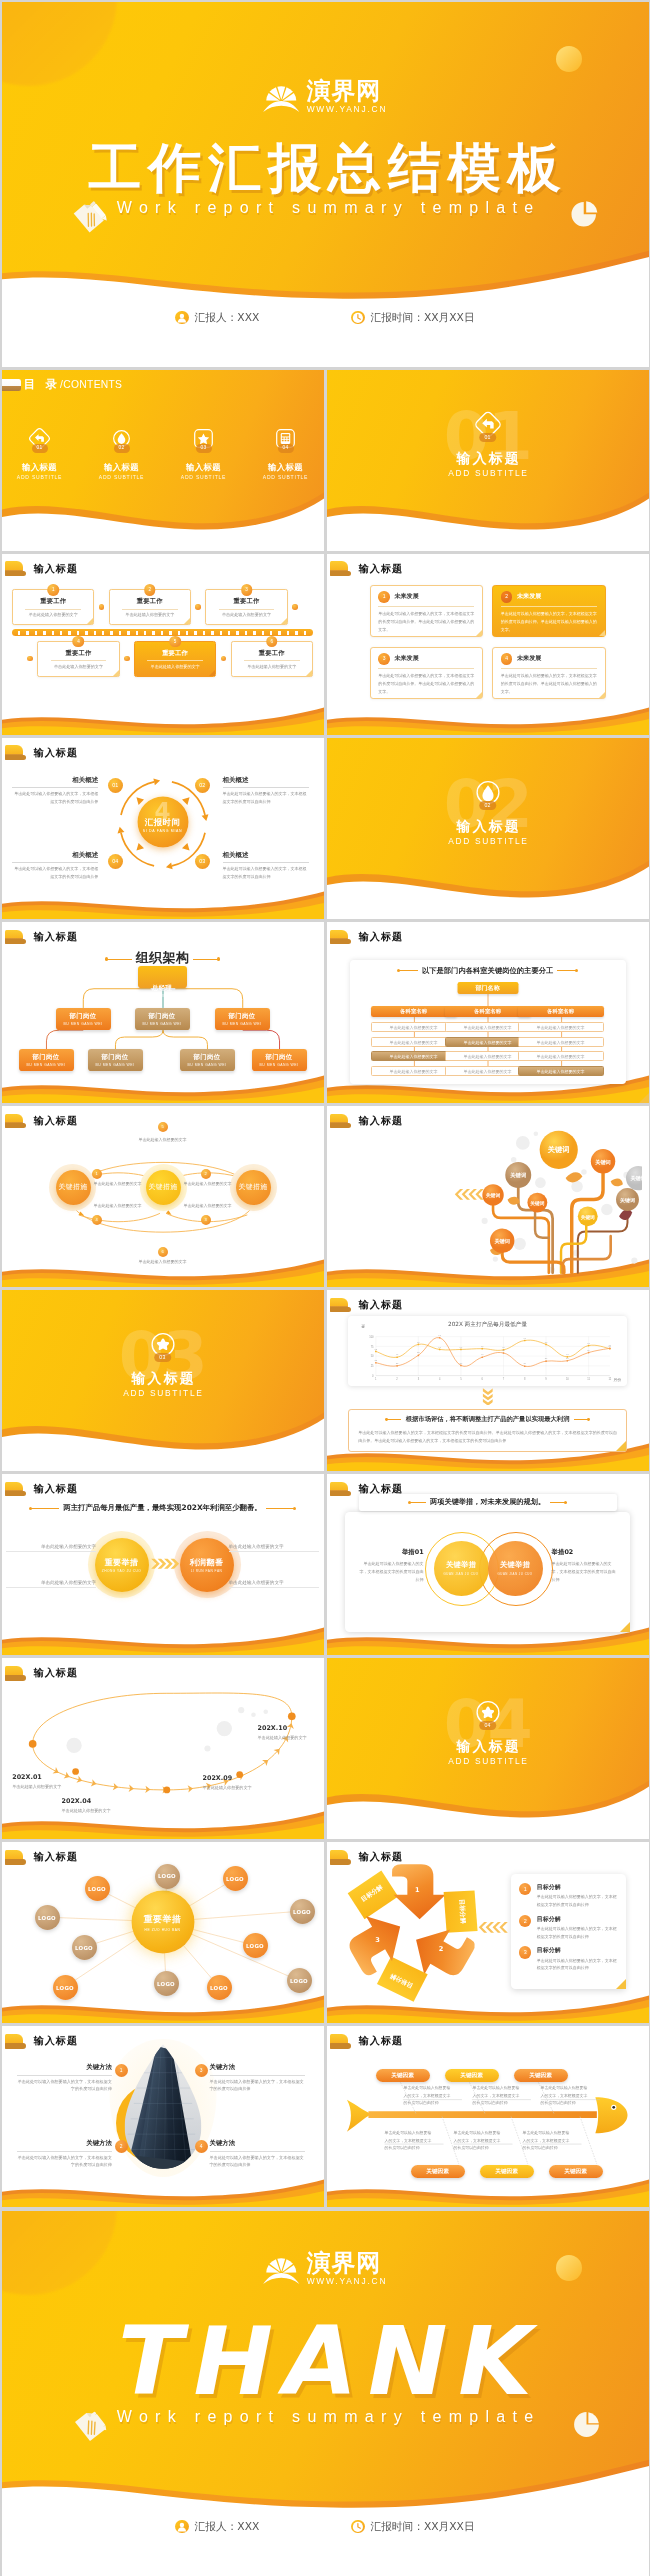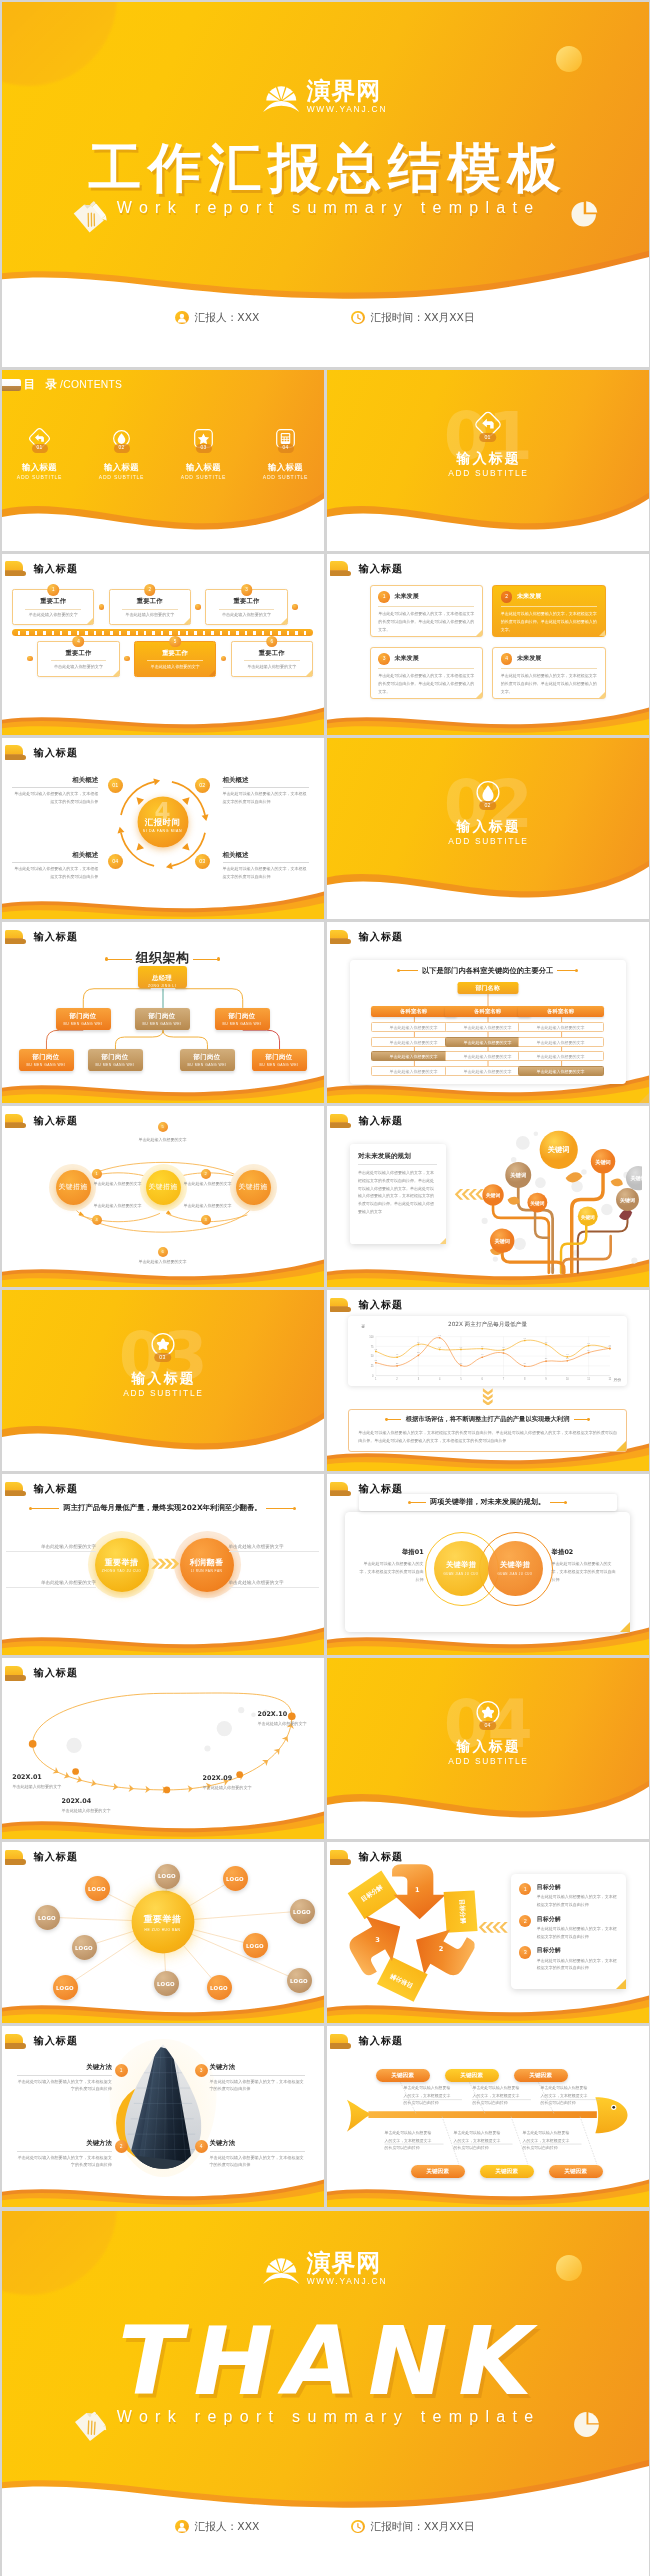--- a/index.html
+++ b/index.html
@@ -646,21 +646,21 @@
         <g fill="none" stroke-width="1.3">
           <path d="M210 87 L210 112" stroke="#58A89B"></path>
           <path d="M194 87 L120 87 Q106 87 106 101 L106 112" stroke="#F2B03D"></path>
           <path d="M226 87 L300 87 Q314 87 314 101 L314 112" stroke="#F2B03D"></path>
           <path d="M106 141 L75 141 Q58 141 58 155 L58 166" stroke="#E27A4D"></path>
           <path d="M210 141 Q210 150 196 150 L160 150 Q148 150 148 160 L148 166" stroke="#F2B03D"></path>
           <path d="M210 141 Q210 150 224 150 L256 150 Q268 150 268 160 L268 166" stroke="#F2B03D"></path>
           <path d="M314 141 L345 141 Q362 141 362 155 L362 166" stroke="#D7544C"></path>
         </g>
       </svg>
-      <div class="nb og-y" style="left:136px;top:44px;width:49px;height:22px;padding-top:8px;">
+      <div class="nb og-y" style="left:136px;top:44px;width:49px;height:22px;padding-top:18px;">
             <div class="c">总经理</div>
             <div class="p">ZONG JING LI</div>
           </div>
       <div class="nb og-o" style="left:54px;top:86px;width:55px;height:22px;padding-top:3.8px;">
             <div class="c">部门岗位</div>
             <div class="p">BU MEN GANG WEI</div>
           </div>
       <div class="nb og-b" style="left:133px;top:86px;width:55px;height:22px;padding-top:3.8px;">
             <div class="c">部门岗位</div>
             <div class="p">BU MEN GANG WEI</div>
@@ -821,26 +821,20 @@
     <svg class="cwave" viewBox="0 0 420 42" preserveAspectRatio="none">
       <path d="M0,22 C70,12 150,28 238,28 C316,28 376,18 420,6 L420,16 C376,28 316,38 238,38 C150,38 70,22 0,32 Z" fill="#EE8A22"></path>
       <path d="M0,27 C70,17 150,33 238,33 C316,33 376,23 420,11 L420,42 L0,42 Z" fill="#F9A51B"></path>
       <path d="M0,33 C70,25 150,39 238,39 C316,39 376,31 420,21 L420,42 L0,42 Z" fill="#FDC40E"></path>
     </svg>
     <div class="stitle">
           <span class="tab"></span>
           <span class="tx">输入标题</span>
         </div>
     <div class="kt">
-      <div class="panel">
-        <div class="t">对未来发展的规划</div>
-        <div class="ln"></div>
-        <div class="b">单击此处可以输入你想要输入的文字，文本框根据文字的长度可以自由拉伸。单击此处可以输入你想要输入的文字。单击此处可以输入你想要输入的文字，文本框根据文字的长度可以自由拉伸。单击此处可以输入你想要输入的文字</div>
-        <div class="fold"></div>
-      </div>
       <svg class="arrows" width="31" height="10.7" viewBox="0 0 40 14">
         <g fill="#F9C25B">
           <path d="M9 0 L2 7 L9 14 L13 14 L6 7 L13 0 Z"></path>
           <path d="M18 0 L11 7 L18 14 L22 14 L15 7 L22 0 Z"></path>
           <path d="M27 0 L20 7 L27 14 L31 14 L24 7 L31 0 Z"></path>
           <path d="M36 0 L29 7 L36 14 L40 14 L33 7 L40 0 Z"></path>
         </g>
       </svg>
       <svg style="position:absolute;left:150px;top:17px;width:165px;height:153px;" viewBox="0 0 216 200">
         <defs>
@@ -1198,21 +1192,21 @@
             <div class="b">单击此处输入你想要的文字</div>
           </div>
       <div class="pt on" style="left:125px;top:100px;text-align:center;">
             <div class="d">202X.07</div>
             <div class="b">单击此处输入你想要的文字</div>
           </div>
       <div class="pt" style="left:201px;top:116px;">
             <div class="d">202X.09</div>
             <div class="b">单击此处输入你想要的文字</div>
           </div>
-      <div class="pt" style="left:256px;top:52px;">
+      <div class="pt" style="left:256px;top:66px;">
             <div class="d">202X.10</div>
             <div class="b">单击此处输入你想要的文字</div>
           </div>
     </div>
   </div>
 
   <div class="slide half">
     <div class="sec"></div>
     <svg style="position:absolute;left:0;right:0;bottom:0;width:100%;height:74px;" viewBox="0 0 420 96" preserveAspectRatio="none">
       <path d="M0,42 C72,26 160,58 252,60 C326,62 384,44 420,20 L420,54 C384,76 326,92 252,90 C160,88 72,58 0,72 Z" fill="#EE8A20" opacity=".75"></path>

